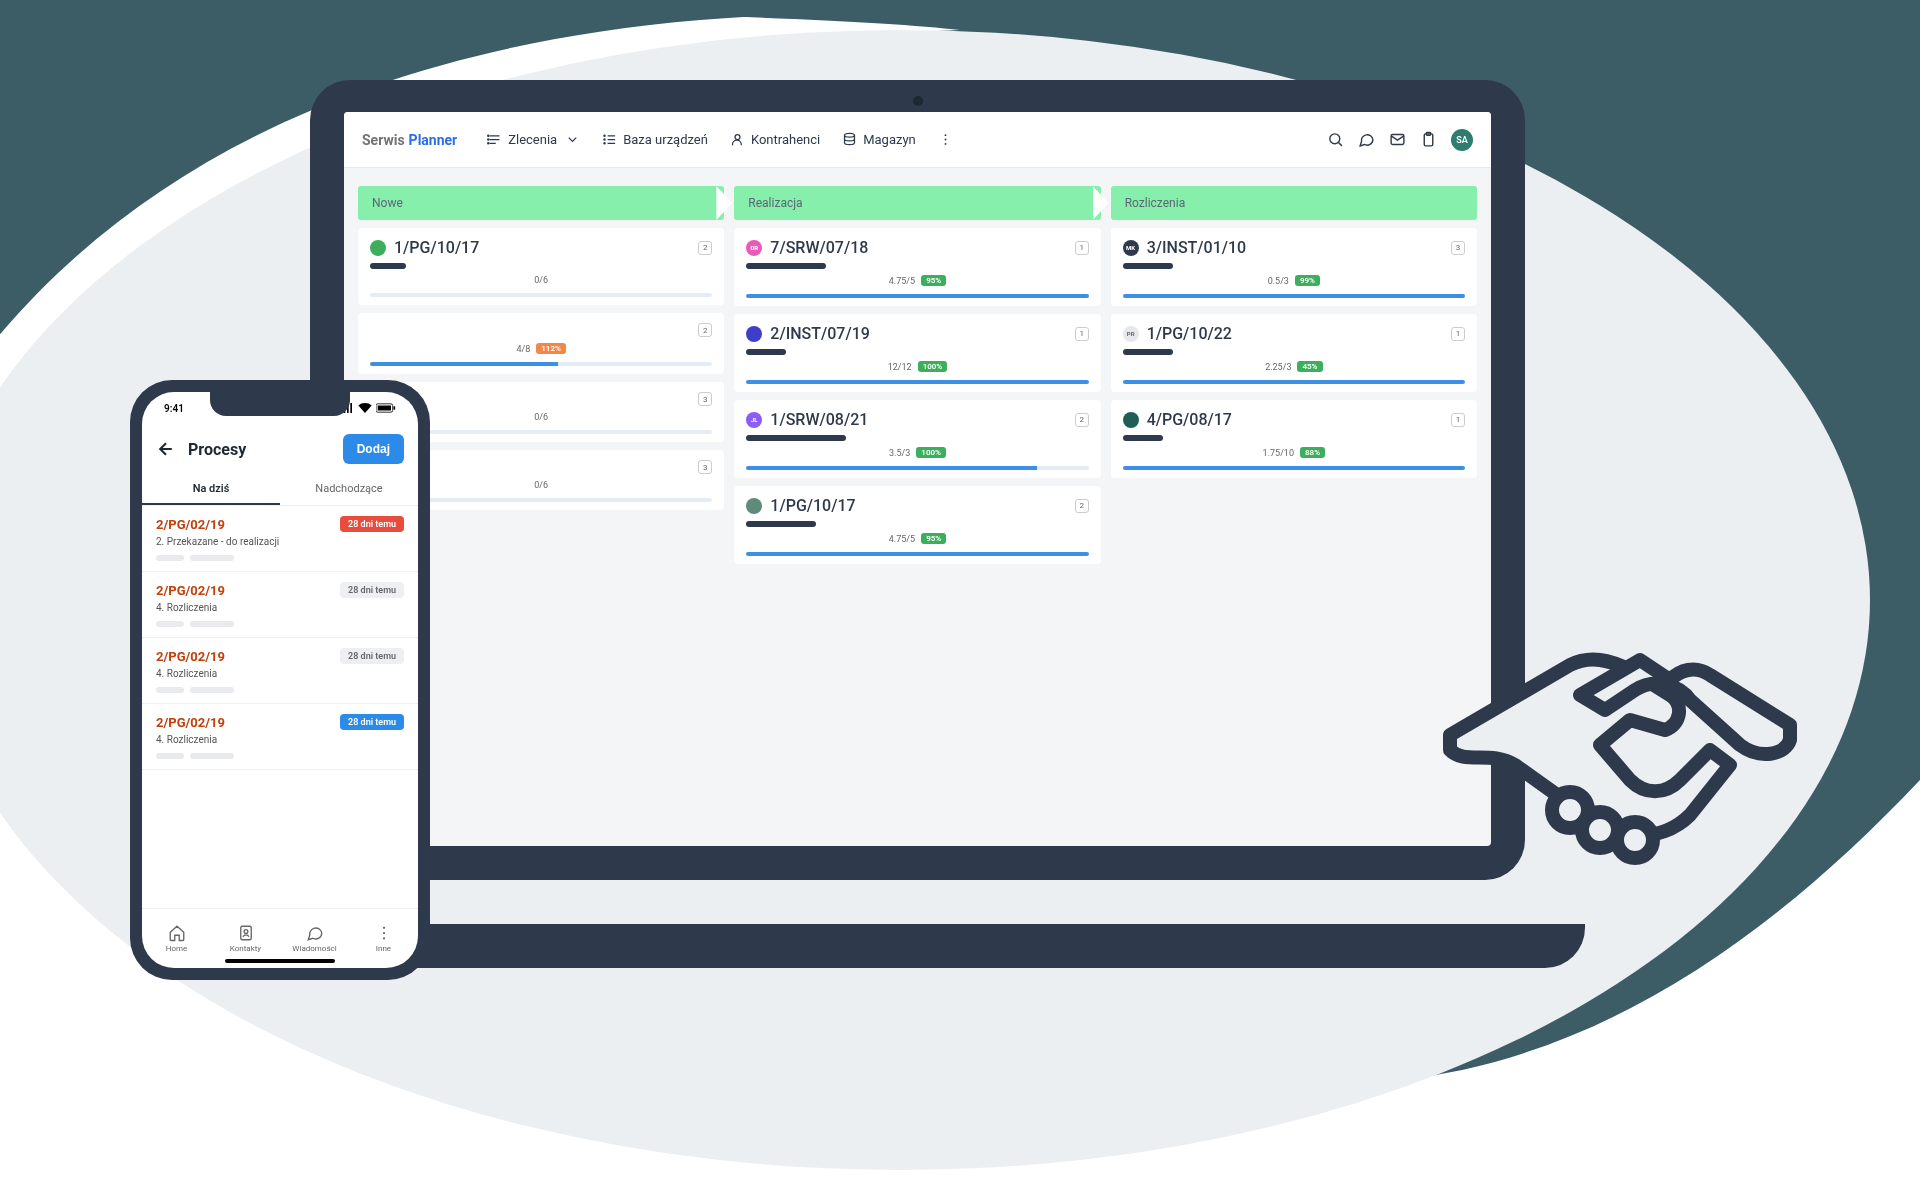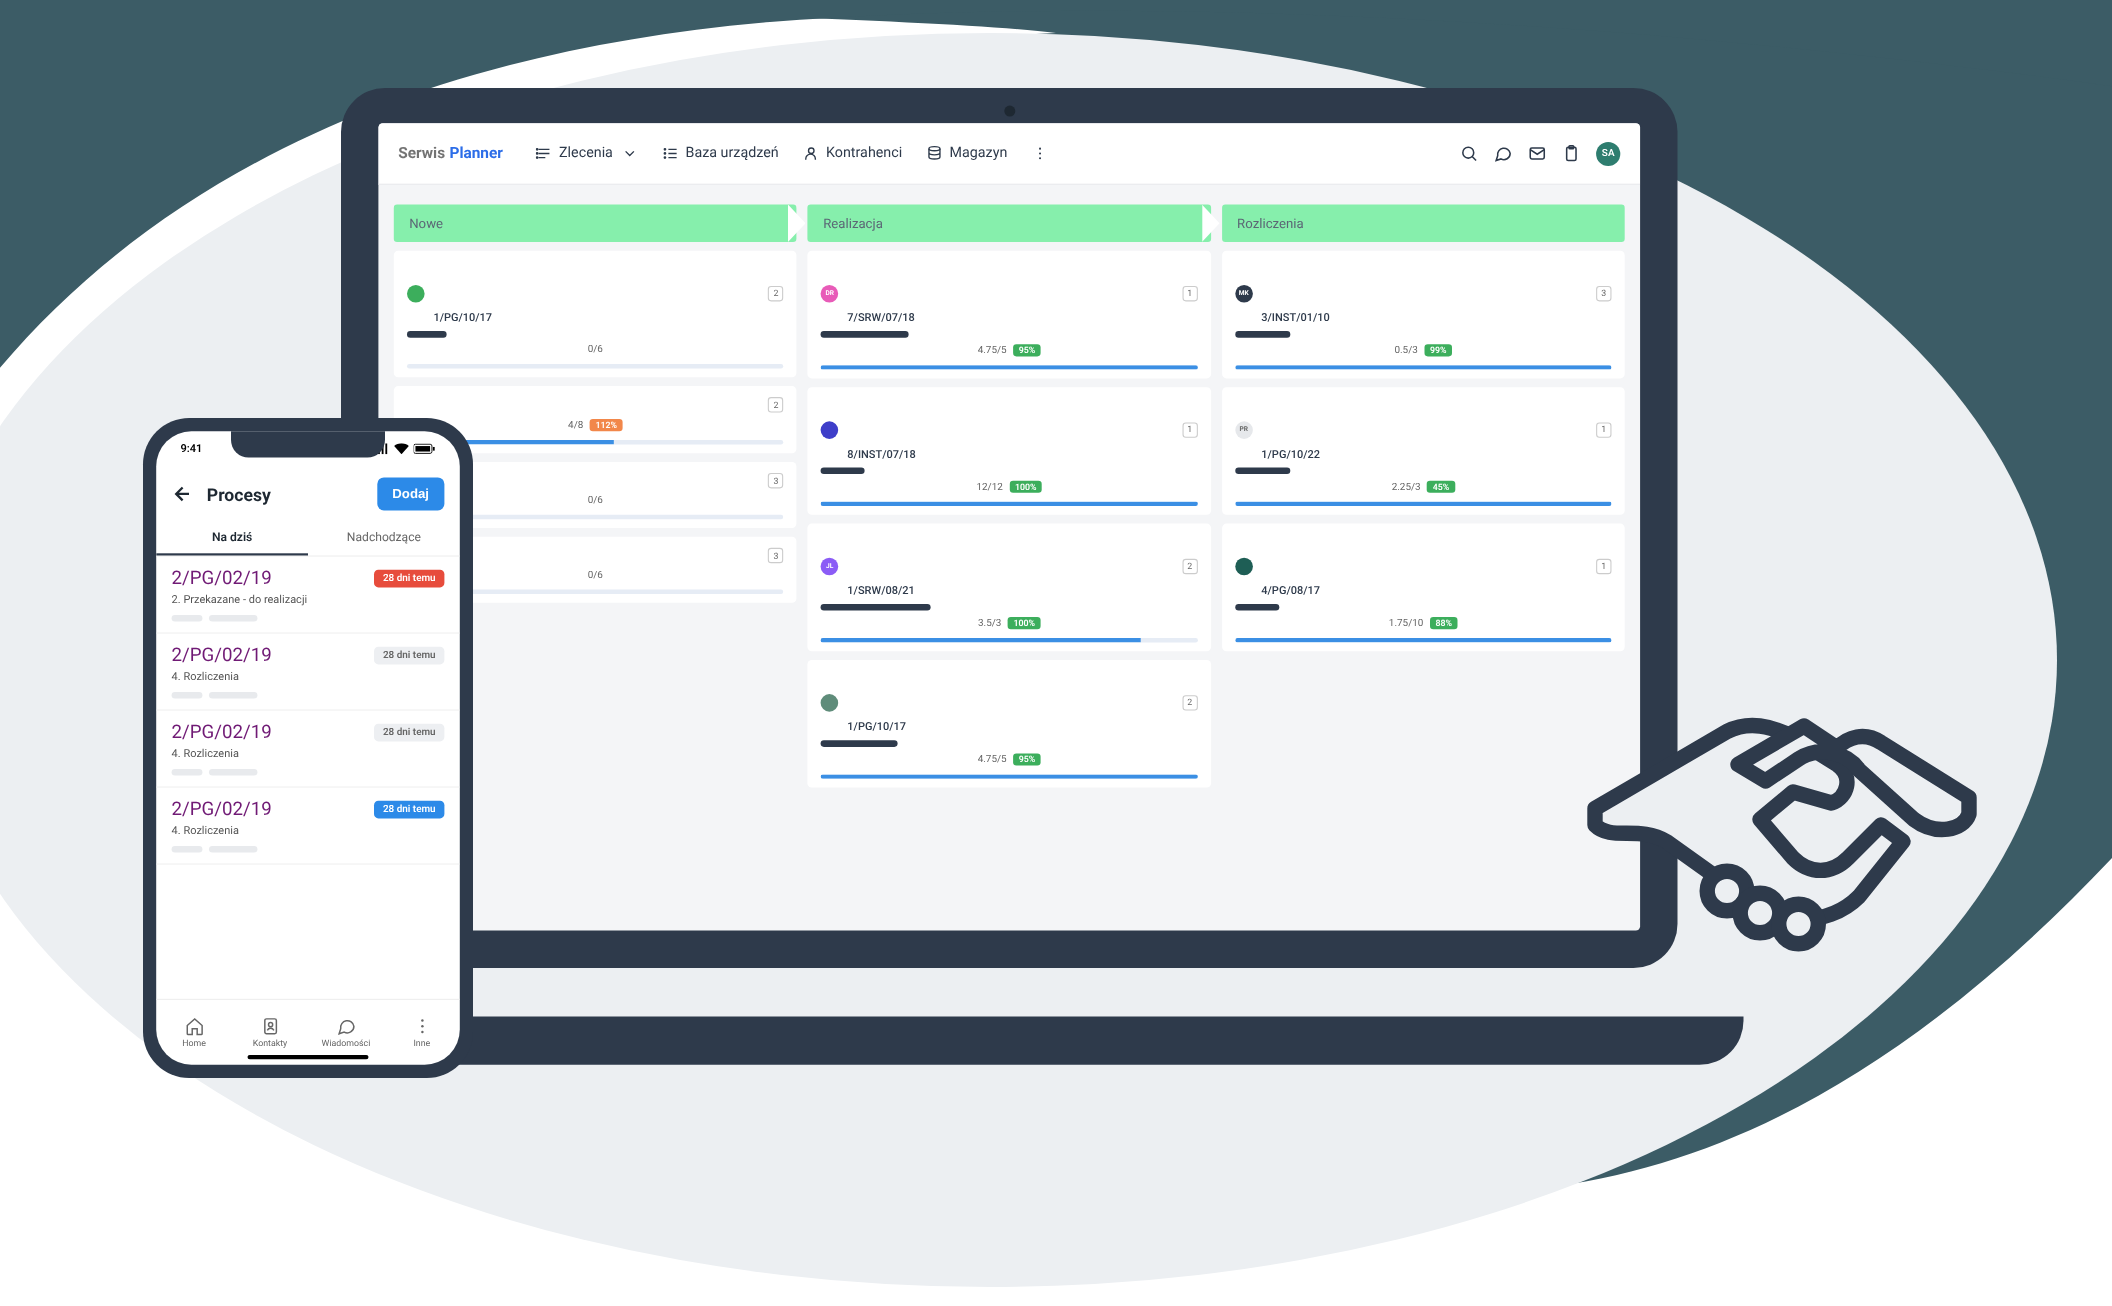--- a/index.html
+++ b/index.html
@@ -35,21 +35,21 @@
 .columns { display: flex; gap: 10px; height: 100%; }
 .col { flex: 1; display: flex; flex-direction: column; gap: 8px; }
 .col-header { background: #86efac; padding: 10px 14px; font-size: 12px; color: #5b6675; position: relative; border-radius: 3px; }
 .col-header::after { content: ""; position: absolute; right: -8px; top: 0; width: 16px; height: 100%; background: #fff; clip-path: polygon(0 0, 100% 50%, 0 100%); }
 .col:last-child .col-header::after { display: none; }
 
 .card { background: #fff; border-radius: 4px; padding: 10px 12px 8px; display: flex; flex-direction: column; gap: 6px; }
 .card-head { display: flex; align-items: center; gap: 8px; }
 .card-avatar { width: 16px; height: 16px; border-radius: 50%; display: flex; align-items: center; justify-content: center; font-size: 6px; font-weight: 700; color: #fff; flex-shrink: 0; }
 .card-avatar.solid { font-size: 0; }
-.card-title { font-size: 10px; color: #2e3a4b; font-weight: 500; margin-top: 46px; }
+.card-title { font-size: 16px; color: #2e3a4b; font-weight: 500; }
 .card-count { margin-left: auto; border: 1px solid #ccc; border-radius: 3px; width: 14px; height: 14px; display: flex; align-items: center; justify-content: center; font-size: 8px; color: #666; }
 .card-bar { height: 6px; border-radius: 3px; background: #2E3A4B; }
 .card-footer { display: flex; align-items: center; justify-content: center; gap: 6px; font-size: 9px; color: #666; }
 .badge { padding: 1px 5px; border-radius: 3px; font-size: 8px; font-weight: 600; color: #fff; }
 .badge.green { background: #3CAE5C; }
 .badge.orange { background: #F2874A; }
 .progress { height: 4px; background: #E6ECF5; border-radius: 2px; overflow: hidden; margin-top: 2px; }
 .progress i { display: block; height: 100%; background: #3B8FE4; }
 
 
@@ -62,21 +62,21 @@
 .phone-header { display: flex; align-items: center; padding: 10px 14px; gap: 12px; }
 .phone-back { width: 20px; height: 20px; cursor: pointer; }
 .phone-title { font-weight: 700; font-size: 16px; color: #1e2832; }
 .phone-add { margin-left: auto; background: #2C8AE8; color: #fff; border: none; padding: 8px 14px; border-radius: 6px; font-size: 12px; font-weight: 600; cursor: pointer; }
 .phone-tabs { display: flex; border-bottom: 1px solid #eee; }
 .phone-tab { flex: 1; text-align: center; font-size: 11px; padding: 8px 0; color: #666; cursor: pointer; }
 .phone-tab.active { color: #1e2832; font-weight: 600; border-bottom: 2px solid #2E3A4B; }
 .phone-list { flex: 1; overflow: hidden; }
 .p-item { padding: 10px 14px; border-bottom: 1px solid #f0f0f0; }
 .p-item-head { display: flex; justify-content: space-between; align-items: center; }
-.p-item-title { font-size: 17px; font-weight: 400; color: #701a75; }
+.p-item-title { font-size: 13px; font-weight: 700; color: #c2410c; }
 .p-badge { font-size: 9px; padding: 3px 8px; border-radius: 4px; font-weight: 600; }
 .p-badge.red { background: #E74C3C; color: #fff; }
 .p-badge.grey { background: #EDEFF2; color: #666; }
 .p-badge.blue { background: #2C8AE8; color: #fff; }
 .p-item-sub { font-size: 10px; color: #555; margin-top: 4px; }
 .p-item-skel { display: flex; gap: 6px; margin-top: 8px; }
 .p-item-skel i { height: 6px; background: #E8EAED; border-radius: 3px; display: block; }
 .phone-bottom { height: 60px; border-top: 1px solid #eee; display: flex; }
 .phone-bottom-item { flex: 1; display: flex; flex-direction: column; align-items: center; justify-content: center; gap: 2px; font-size: 8px; color: #666; cursor: pointer; }
 .phone-bottom-item svg { width: 18px; height: 18px; }
@@ -229,21 +229,21 @@
                   <span>4.75/5</span>
                   <span class="badge green">95%</span>
                 </div>
                 <div class="progress">
                   <i style="width: 100%;"></i>
                 </div>
               </div>
               <div class="card">
                 <div class="card-head">
                   <div class="card-avatar solid" style="background: rgb(62, 62, 201);"></div>
-                  <span class="card-title">8/INST/07/18</span>
+                  <span class="card-title">2/INST/07/19</span>
                   <span class="card-count">1</span>
                 </div>
                 <div class="card-bar" style="width: 40px;"></div>
                 <div class="card-footer">
                   <span>12/12</span>
                   <span class="badge green">100%</span>
                 </div>
                 <div class="progress">
                   <i style="width: 100%;"></i>
                 </div>

